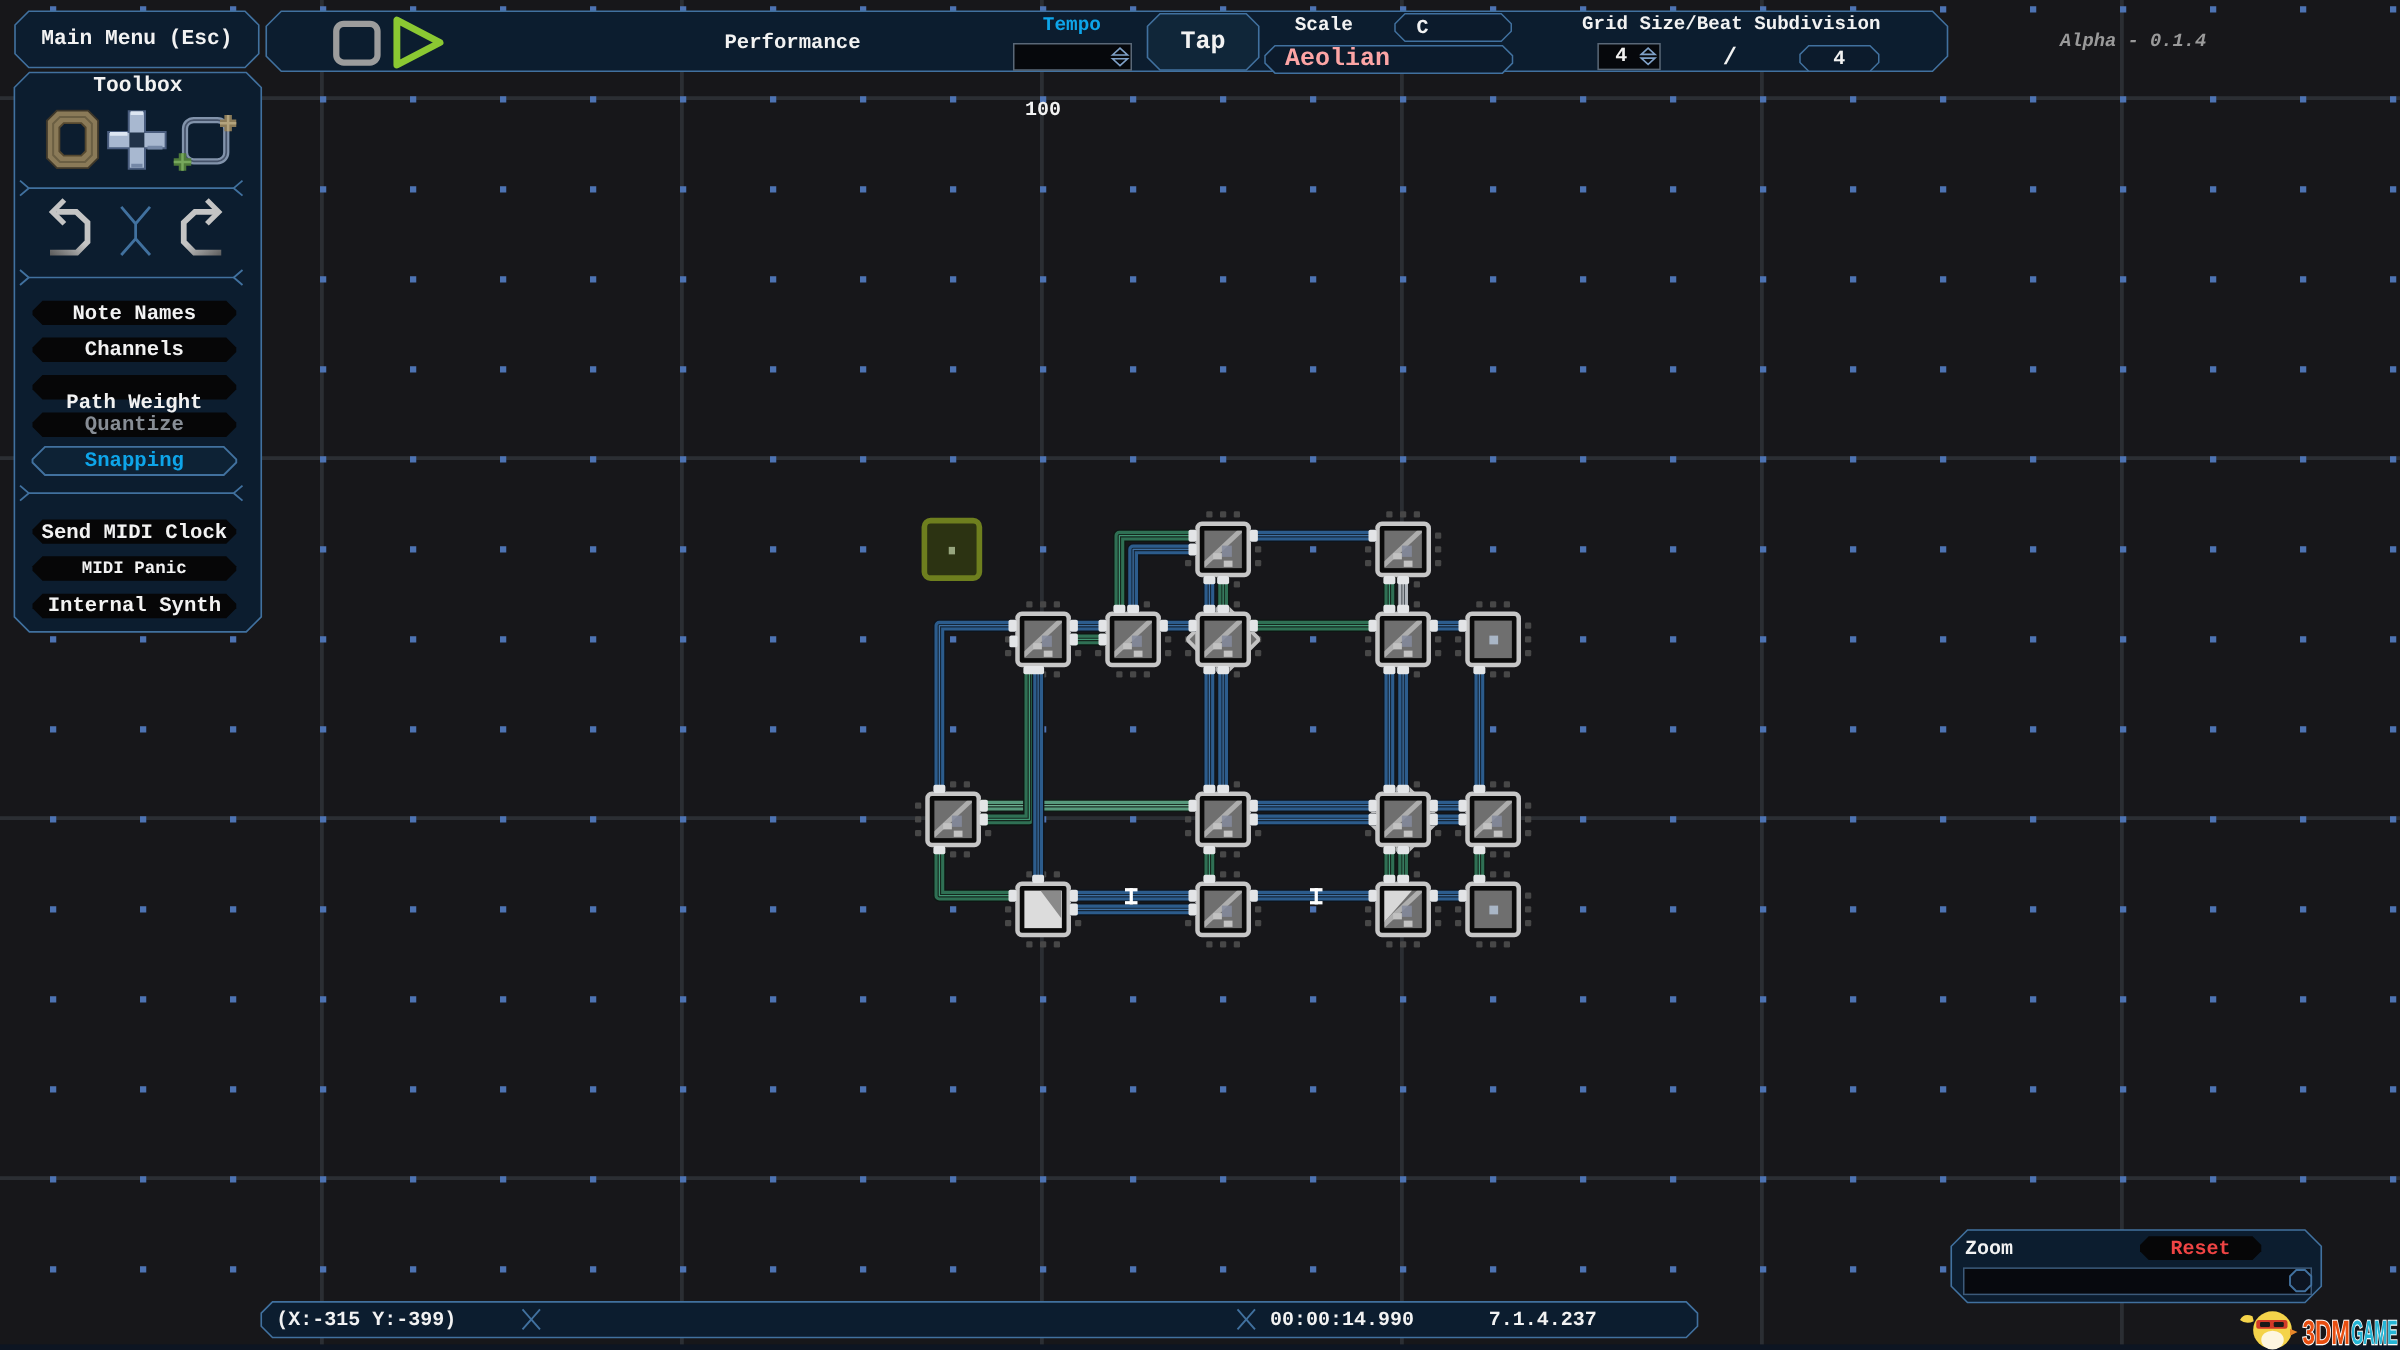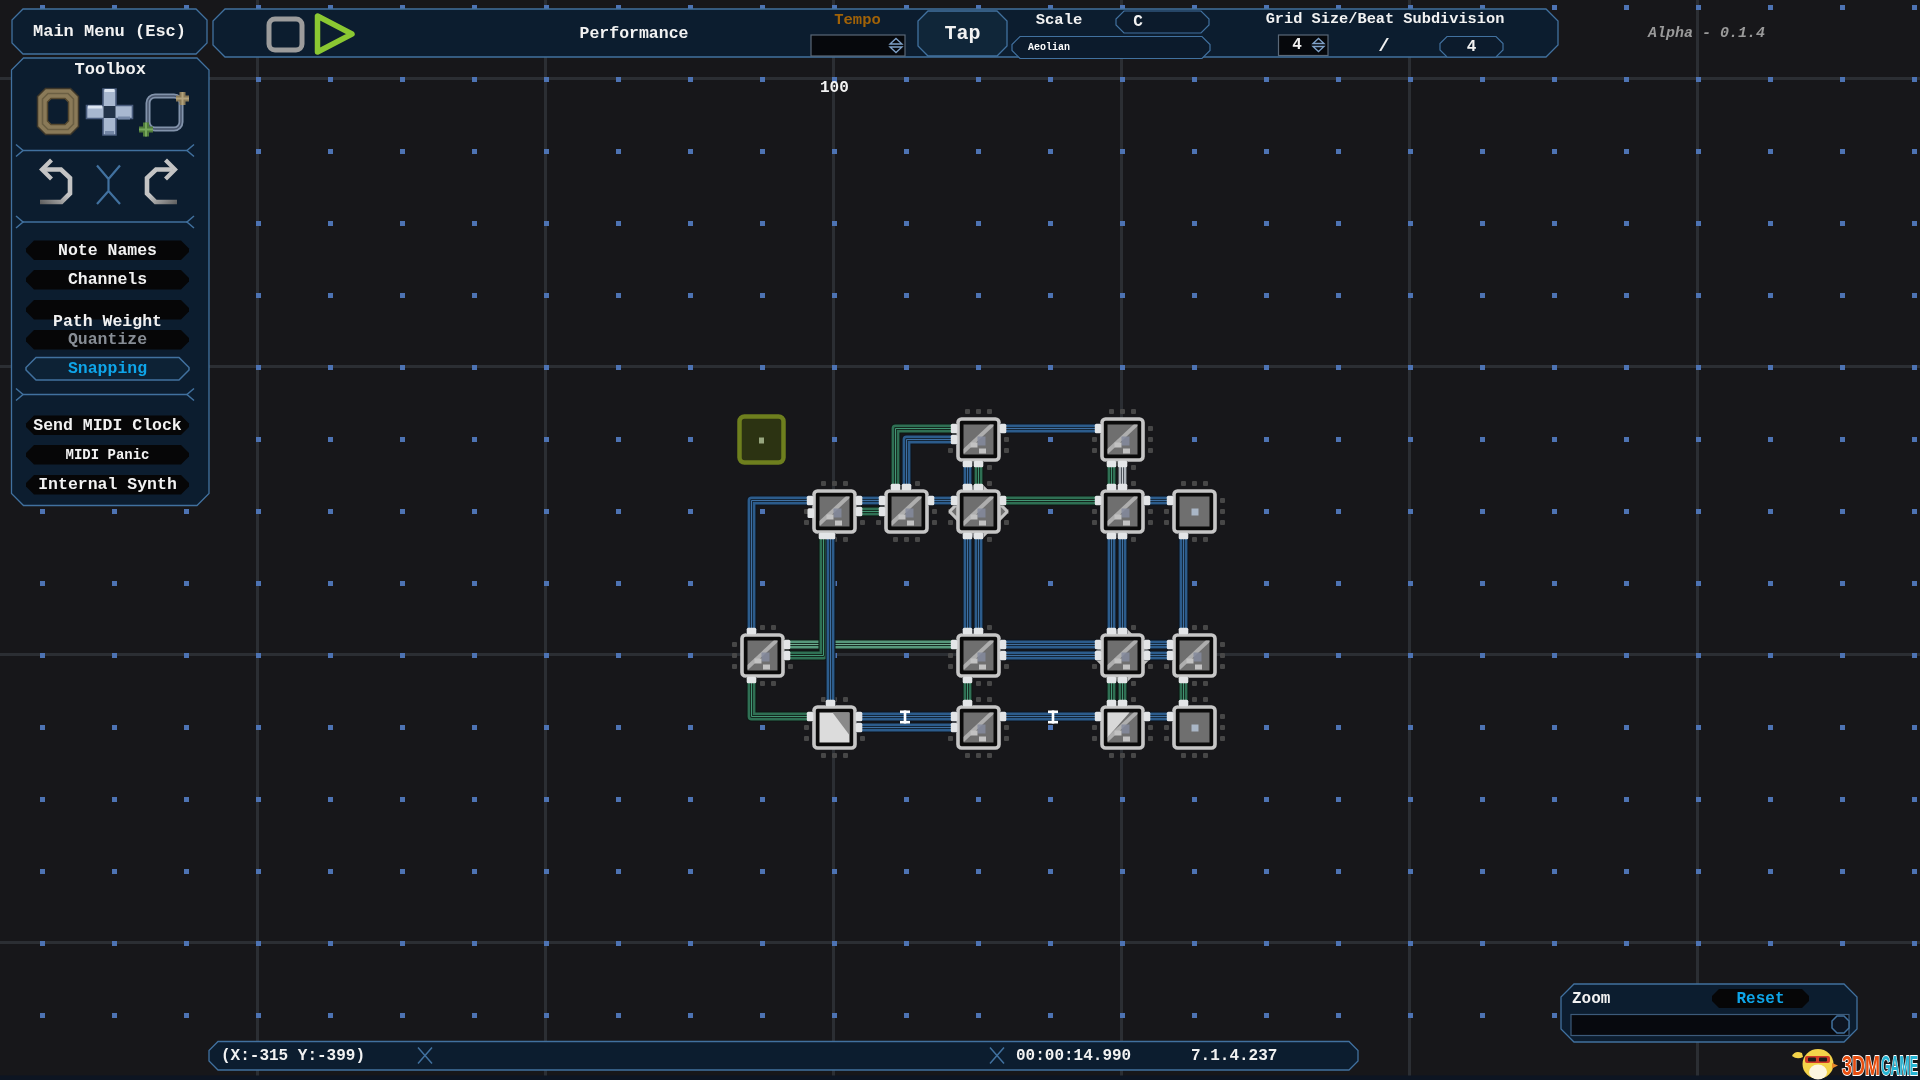--- a/index.html
+++ b/index.html
@@ -661,28 +661,28 @@
 <div style="position:absolute;left:11.5px;top:58px;width:197.5px;height:22px;display:flex;align-items:center;justify-content:center;font-size:17px;color:#f2f2f2;">Toolbox</div>
 <div style="position:absolute;left:26px;top:240.5px;width:163px;height:19.5px;display:flex;align-items:center;justify-content:center;font-size:16.5px;color:#f2f2f2;">Note Names</div>
 <div style="position:absolute;left:26px;top:270px;width:163px;height:19.5px;display:flex;align-items:center;justify-content:center;font-size:16.5px;color:#f2f2f2;">Channels</div>
 <div style="position:absolute;left:26px;top:312px;width:163px;height:19.5px;display:flex;align-items:center;justify-content:center;font-size:16.5px;color:#f2f2f2;">Path Weight</div>
 <div style="position:absolute;left:26px;top:330px;width:163px;height:19.5px;display:flex;align-items:center;justify-content:center;font-size:16.5px;color:#878d95;">Quantize</div>
 <div style="position:absolute;left:26px;top:357.5px;width:163px;height:22.5px;display:flex;align-items:center;justify-content:center;font-size:16.5px;color:#0ea5e9;">Snapping</div>
 <div style="position:absolute;left:26px;top:415.5px;width:163px;height:19.5px;display:flex;align-items:center;justify-content:center;font-size:16.5px;color:#f2f2f2;">Send MIDI Clock</div>
 <div style="position:absolute;left:26px;top:445px;width:163px;height:19.5px;display:flex;align-items:center;justify-content:center;font-size:14px;color:#f2f2f2;">MIDI Panic</div>
 <div style="position:absolute;left:26px;top:475px;width:163px;height:19.5px;display:flex;align-items:center;justify-content:center;font-size:16.5px;color:#f2f2f2;">Internal Synth</div>
 <div style="position:absolute;left:560px;top:9px;width:148px;height:48px;display:flex;align-items:center;justify-content:center;font-size:16.5px;color:#f2f2f2;">Performance</div>
-<div style="position:absolute;left:810px;top:12px;width:95px;height:16px;display:flex;align-items:center;justify-content:center;font-size:15.5px;color:#a16207;">Tempo</div>
+<div style="position:absolute;left:810px;top:12px;width:95px;height:16px;display:flex;align-items:center;justify-content:center;font-size:15.5px;color:#0ea5e9;">Tempo</div>
 <div style="position:absolute;left:820px;top:35px;width:70px;height:21px;display:flex;align-items:center;justify-content:flex-start;font-size:16px;color:#f2f2f2;margin-top:42px;">100</div>
 <div style="position:absolute;left:918px;top:11px;width:89px;height:45px;display:flex;align-items:center;justify-content:center;font-size:20px;color:#f2f2f2;">Tap</div>
 <div style="position:absolute;left:1030px;top:12px;width:58px;height:16px;display:flex;align-items:center;justify-content:center;font-size:15.5px;color:#f2f2f2;">Scale</div>
 <div style="position:absolute;left:1128px;top:11px;width:20px;height:22px;display:flex;align-items:center;justify-content:center;font-size:16px;color:#f2f2f2;">C</div>
-<div style="position:absolute;left:1028px;top:36.5px;width:120px;height:22px;display:flex;align-items:center;justify-content:flex-start;font-size:10px;color:#ffffff;">Aeolian</div>
+<div style="position:absolute;left:1028px;top:36.5px;width:120px;height:22px;display:flex;align-items:center;justify-content:flex-start;font-size:20px;color:#fca5a5;">Aeolian</div>
 <div style="position:absolute;left:1262px;top:11px;width:246px;height:16px;display:flex;align-items:center;justify-content:center;font-size:15.3px;color:#f2f2f2;">Grid Size/Beat Subdivision</div>
 <div style="position:absolute;left:1278.5px;top:35px;width:37px;height:20.5px;display:flex;align-items:center;justify-content:center;font-size:16px;color:#f2f2f2;">4</div>
 <div style="position:absolute;left:1374px;top:33px;width:20px;height:26px;display:flex;align-items:center;justify-content:center;font-size:19px;color:#f2f2f2;">/</div>
 <div style="position:absolute;left:1440px;top:36.5px;width:63px;height:20.5px;display:flex;align-items:center;justify-content:center;font-size:16px;color:#f2f2f2;">4</div>
 <div style="position:absolute;left:1648px;top:25px;width:120px;height:16px;display:flex;align-items:center;justify-content:flex-start;font-size:15px;color:#9a9a9a;font-style:italic;">Alpha - 0.1.4</div>
 <div style="position:absolute;left:1572px;top:989px;width:60px;height:19px;display:flex;align-items:center;justify-content:flex-start;font-size:16px;color:#f2f2f2;">Zoom</div>
-<div style="position:absolute;left:1712px;top:989px;width:97px;height:19px;display:flex;align-items:center;justify-content:center;font-size:16px;color:#0ea5e9;">Reset</div>
+<div style="position:absolute;left:1712px;top:989px;width:97px;height:19px;display:flex;align-items:center;justify-content:center;font-size:16px;color:#ef4444;">Reset</div>
 <div style="position:absolute;left:221px;top:1041.5px;width:160px;height:28.5px;display:flex;align-items:center;justify-content:flex-start;font-size:16px;color:#f2f2f2;">(X:-315 Y:-399)</div>
 <div style="position:absolute;left:1016px;top:1041.5px;width:120px;height:28.5px;display:flex;align-items:center;justify-content:flex-start;font-size:16px;color:#f2f2f2;">00:00:14.990</div>
 <div style="position:absolute;left:1191px;top:1041.5px;width:100px;height:28.5px;display:flex;align-items:center;justify-content:flex-start;font-size:16px;color:#f2f2f2;">7.1.4.237</div>
 
 </body></html>

